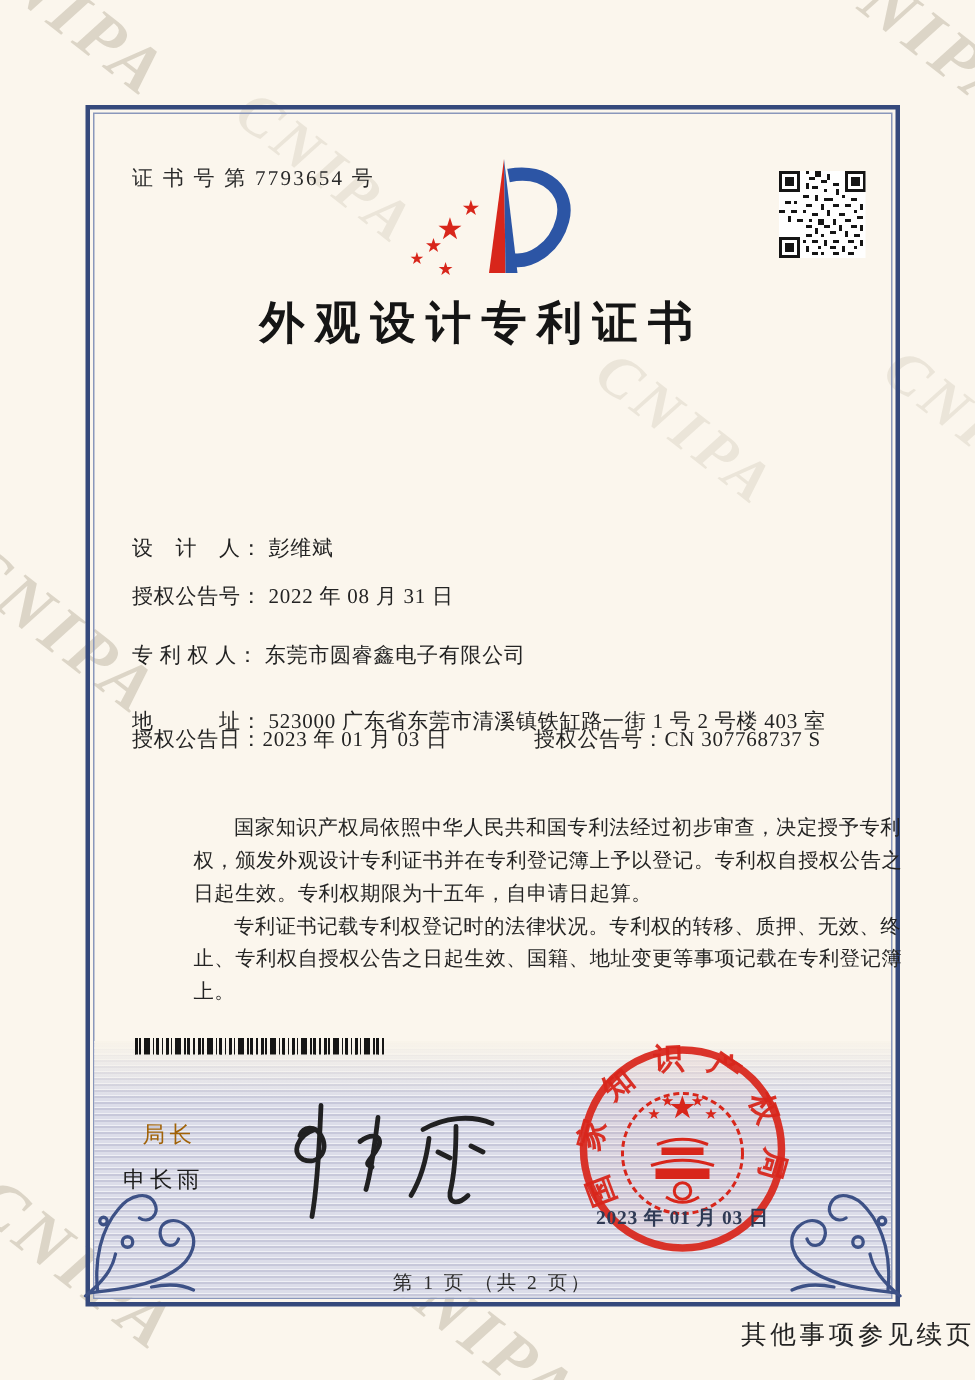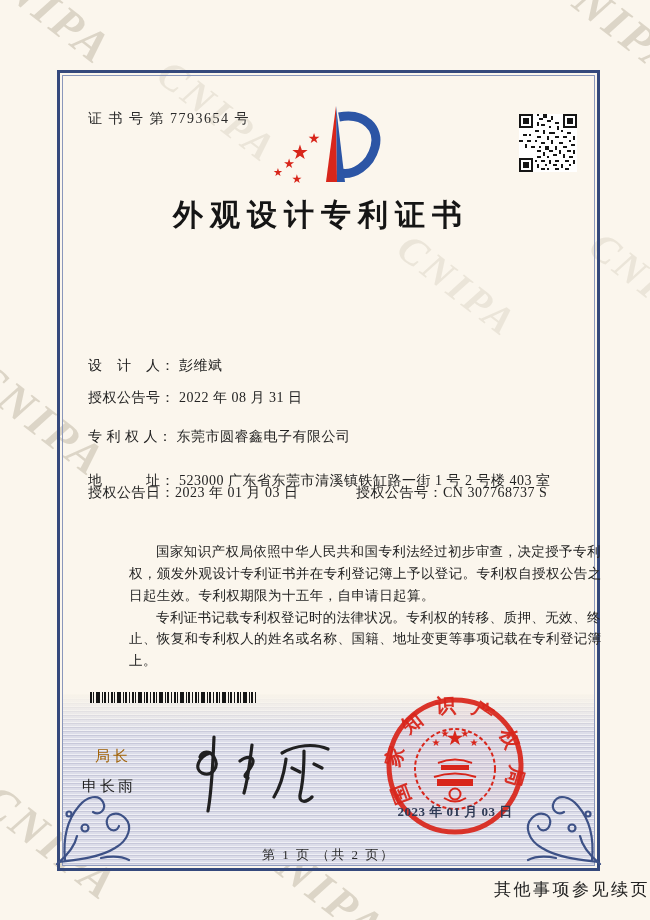--- a/index.html
+++ b/index.html
@@ -142,21 +142,21 @@
       </div>
       <div class="field-row fr7">
         <span>授权公告日：</span><span>2023 年 01 月 03 日</span>
         <span class="grant-col2">
           <span>授权公告号：</span><span>CN 307768737 S</span>
         </span>
       </div>
 
       <div class="paras">
         <p>国家知识产权局依照中华人民共和国专利法经过初步审查，决定授予专利权，颁发外观设计专利证书并在专利登记簿上予以登记。专利权自授权公告之日起生效。专利权期限为十五年，自申请日起算。</p>
-        <p>专利证书记载专利权登记时的法律状况。专利权的转移、质押、无效、终止、恢复和专利权人的姓名或名称、国籍、地址变更等事项记载在专利登记簿上。</p>
+        <p>专利证书记载专利权登记时的法律状况。专利权的转移、质押、无效、终止、专利权自授权公告之日起生效、国籍、地址变更等事项记载在专利登记簿上。</p>
       </div>
 
       <div class="panel">
         <svg class="fl fl-left" viewBox="0 0 95 95">
           <g fill="none" stroke="#3d5186" stroke-width="2.2" stroke-linecap="round">
             <path d="M4,92 C20,90 44,88 60,78 C74,70 78,56 70,48 C62,40 50,44 52,54 C54,62 62,62 64,56"></path>
             <path d="M10,90 C8,70 12,50 24,36 C32,26 44,24 48,32 C52,40 44,46 38,42"></path>
             <path d="M2,94 C14,84 20,76 22,66"></path>
             <circle cx="30" cy="58" r="3.5"></circle>
             <circle cx="14" cy="44" r="2.5"></circle>

